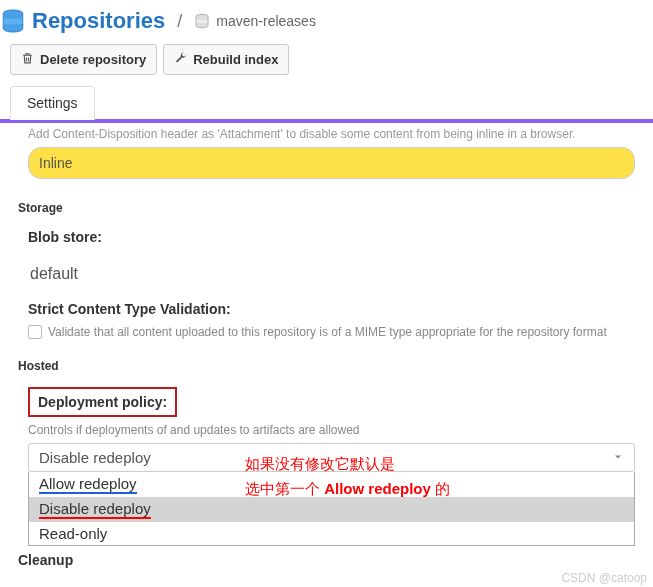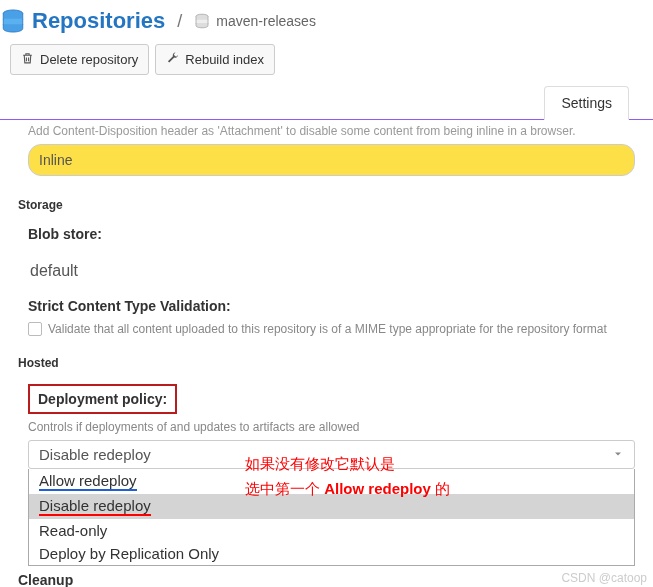--- a/index.html
+++ b/index.html
@@ -35,28 +35,27 @@
   }
   .btn {
     display: inline-flex;
     align-items: center;
     gap: 6px;
     background: #f8f8f8;
     border: 1px solid #ccc;
     border-radius: 3px;
     padding: 6px 10px;
     font-size: 13px;
-    font-weight: normal;
+    font-weight: bold;
     color: #333;
     cursor: pointer;
   }
   .tabs {
-    border-bottom: 1px solid #8b5cf6;
-    padding: 0 24px;
-    text-align: right;
+    border-bottom: 4px solid #8b5cf6;
+    padding: 0 10px;
   }
   .tab {
     display: inline-block;
     background: #fff;
     border: 1px solid #ddd;
     border-bottom: 1px solid #fff;
     border-radius: 4px 4px 0 0;
     padding: 8px 16px;
     font-size: 14px;
     color: #333;
@@ -249,21 +248,20 @@
       <span>
         <svg width="12" height="12" viewBox="0 0 24 24" fill="#888">
             <path d="M6 9l6 6 6-6z"></path>
           </svg>
       </span>
     </div>
     <div class="dd-list">
       <div class="dd-opt"><span class="underline-blue">Allow redeploy</span></div>
       <div class="dd-opt highlight"><span class="underline-red">Disable redeploy</span></div>
       <div class="dd-opt">Read-only</div>
-      <div class="dd-opt">Deploy by Replication Only</div>
     </div>
   </div>
 
   <div class="cleanup">Cleanup</div>
 </div>
 
 <div class="anno" style="left:245px; top:455px;">如果没有修改它默认是</div>
 <div class="anno" style="left:245px; top:480px;">
   <span>选中第一个 </span><b>Allow redeploy</b><span> 的</span>
 </div>

